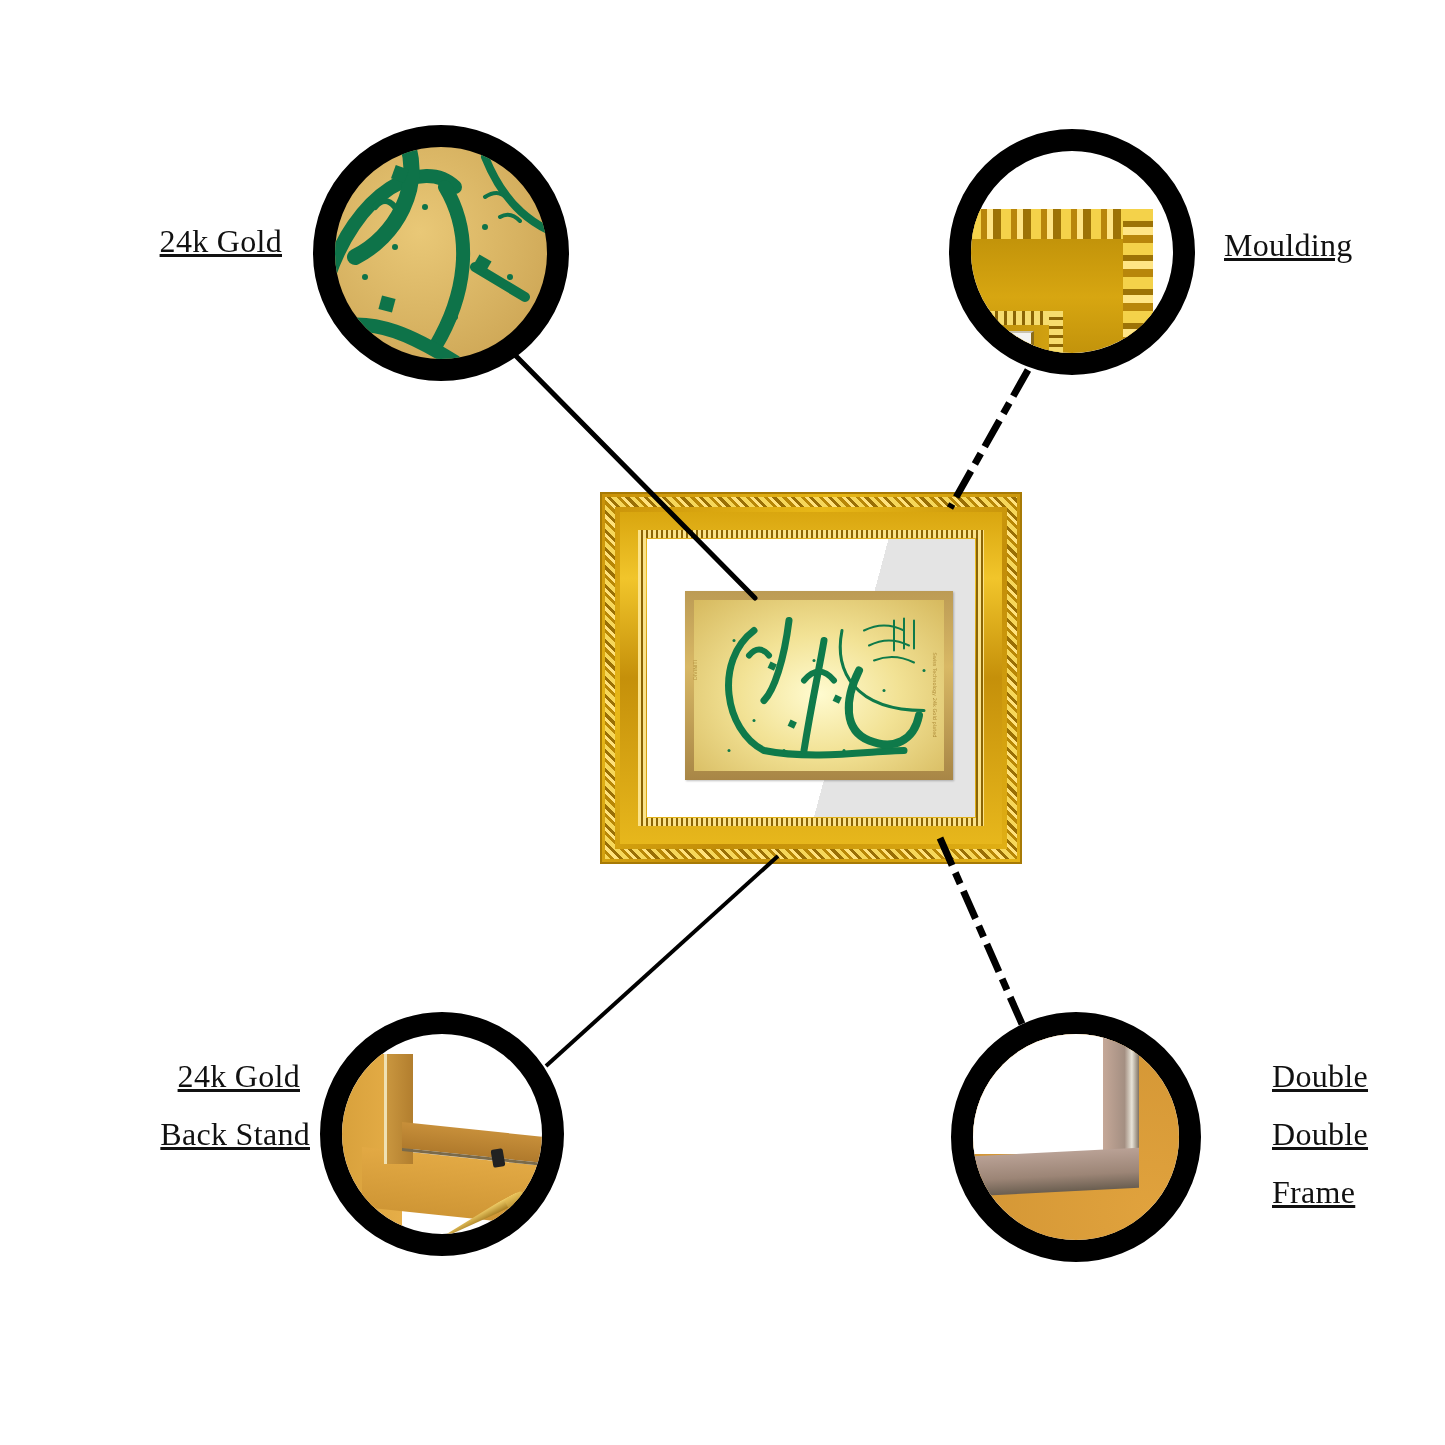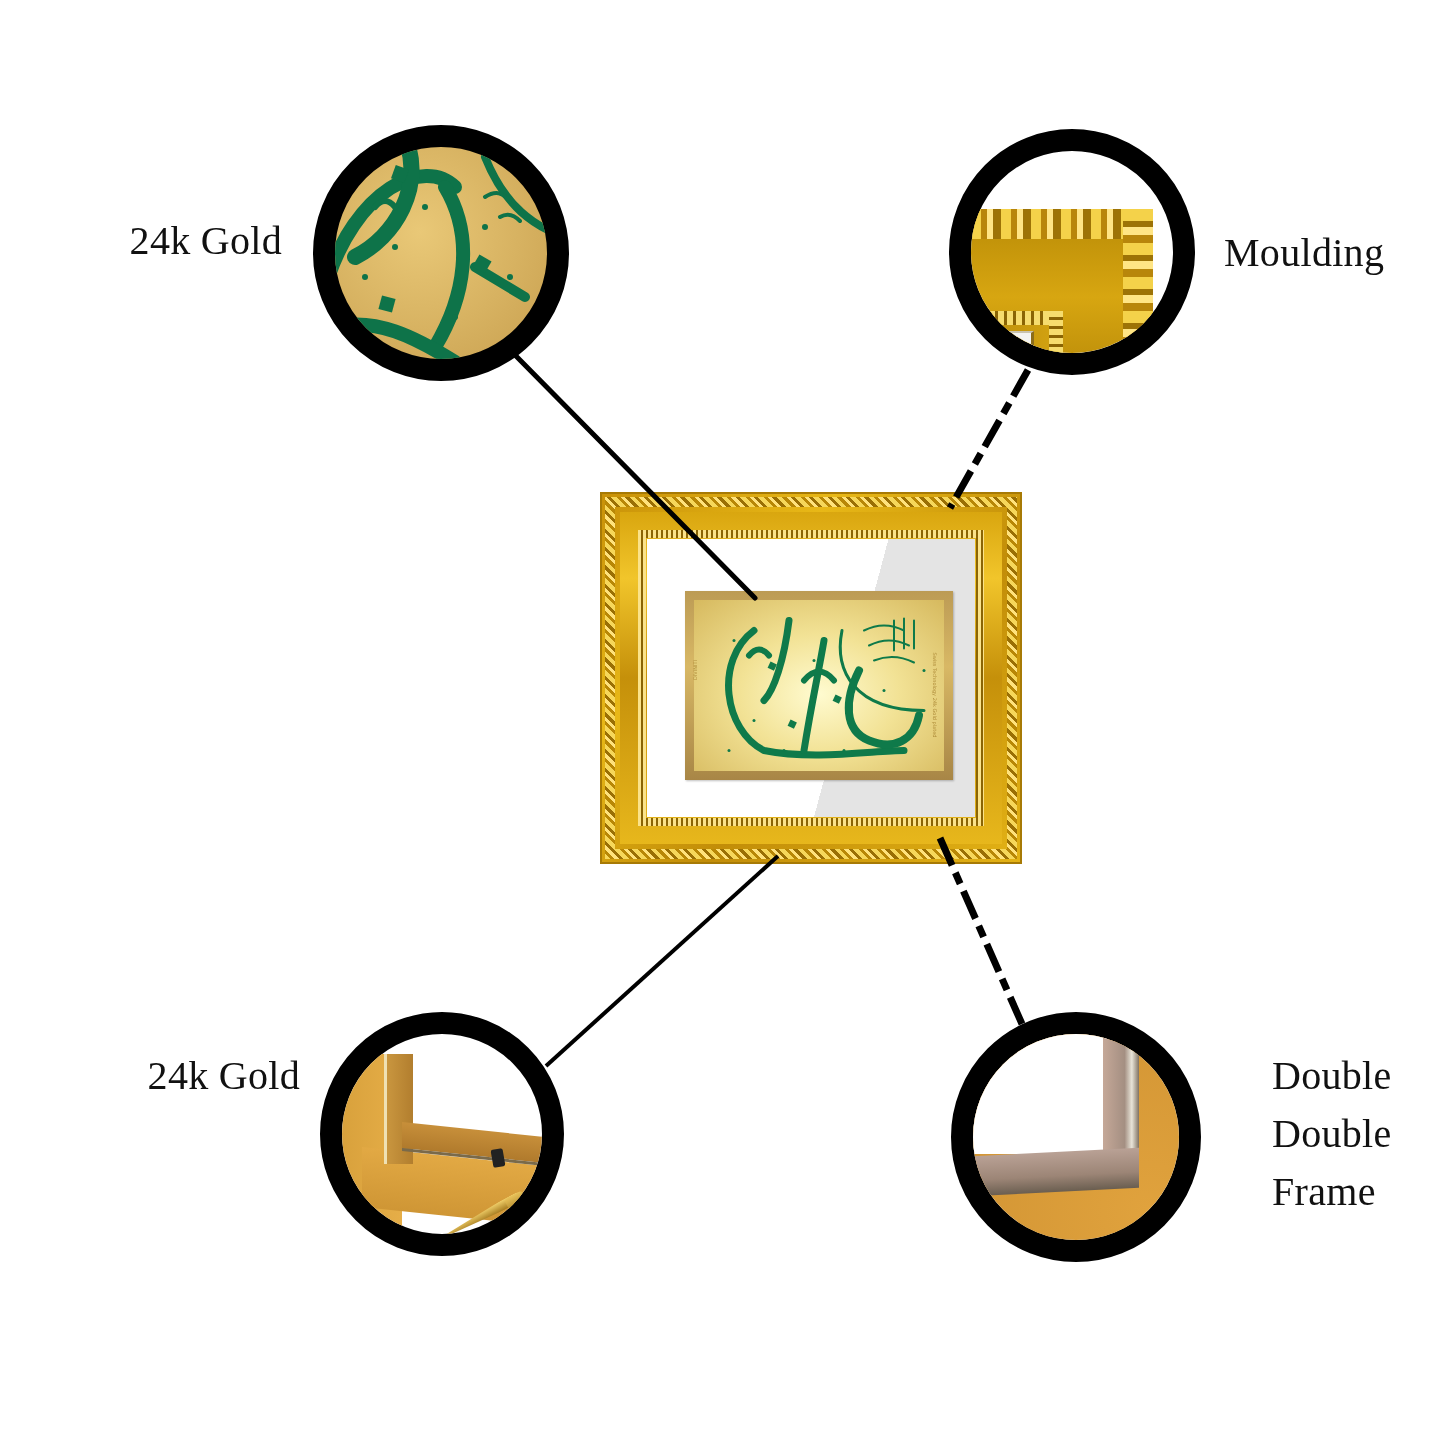--- a/index.html
+++ b/index.html
@@ -1,17 +1,17 @@
 <!DOCTYPE html>
 <html><head>
   <meta charset="utf-8">
   <style>
     html, body { margin: 0; padding: 0; background: #ffffff; }
     body { width: 1445px; height: 1445px; position: relative; overflow: hidden; font-family: "Liberation Serif", "DejaVu Serif", serif; color: #111; }
-    .label { position: absolute; font-size: 40px; line-height: 58px; letter-spacing: 0.3px; color: #111; }
+    .label { position: absolute; font-size: 32px; line-height: 58px; letter-spacing: 0.3px; color: #111; text-decoration: underline; }
     .label span { display: block; white-space: nowrap; }
     .right-align { text-align: right; }
     .left-align { text-align: left; }
 
     svg.lines { position: absolute; left: 0; top: 0; width: 1445px; height: 1445px; z-index: 3; pointer-events: none; }
 
     .loupe { position: absolute; border-radius: 50%; border: 22px solid #000; box-sizing: border-box; overflow: hidden; z-index: 4; background: #fff; }
 
     
     .loupe-foil { left: 313px; top: 125px; width: 256px; height: 256px; background: radial-gradient(circle at 40% 40%, #e9c877 0%, #d7b261 55%, #c89f4e 100%); }
@@ -71,25 +71,26 @@
 <svg class="lines" viewBox="0 0 1445 1445">
   <line x1="515" y1="355" x2="755" y2="598" stroke="#000" stroke-width="5" stroke-linecap="round"></line>
   <line x1="1028" y1="370" x2="950" y2="508" stroke="#000" stroke-width="7" stroke-dasharray="30 8 12 8"></line>
   <line x1="778" y1="856" x2="546" y2="1066" stroke="#000" stroke-width="4"></line>
   <line x1="940" y1="838" x2="1022" y2="1024" stroke="#000" stroke-width="7" stroke-dasharray="30 8 12 8"></line>
 </svg>
 
 <div class="label right-align" style="left:60px; top:212px; width:222px;">
   <span>24k Gold</span>
 </div>
-<div class="label left-align" style="left:1224px; top:224px;">
+<div class="label left-align" style="left:1224px; top:216px;">
   <span>Moulding</span>
 </div>
 <div class="label right-align" style="left:0px; top:1047px; width:310px;">
   <span style="padding-right:10px;">24k Gold</span>
+  <span>Back Stand</span>
 </div>
 <div class="label left-align" style="left:1272px; top:1047px;">
   <span>Double</span>
   <span>Double</span>
   <span>Frame</span>
 </div>
 
 <div class="loupe loupe-foil">
   <svg viewBox="0 0 212 212">
     <g fill="none" stroke="#0e7349" stroke-linecap="round">

